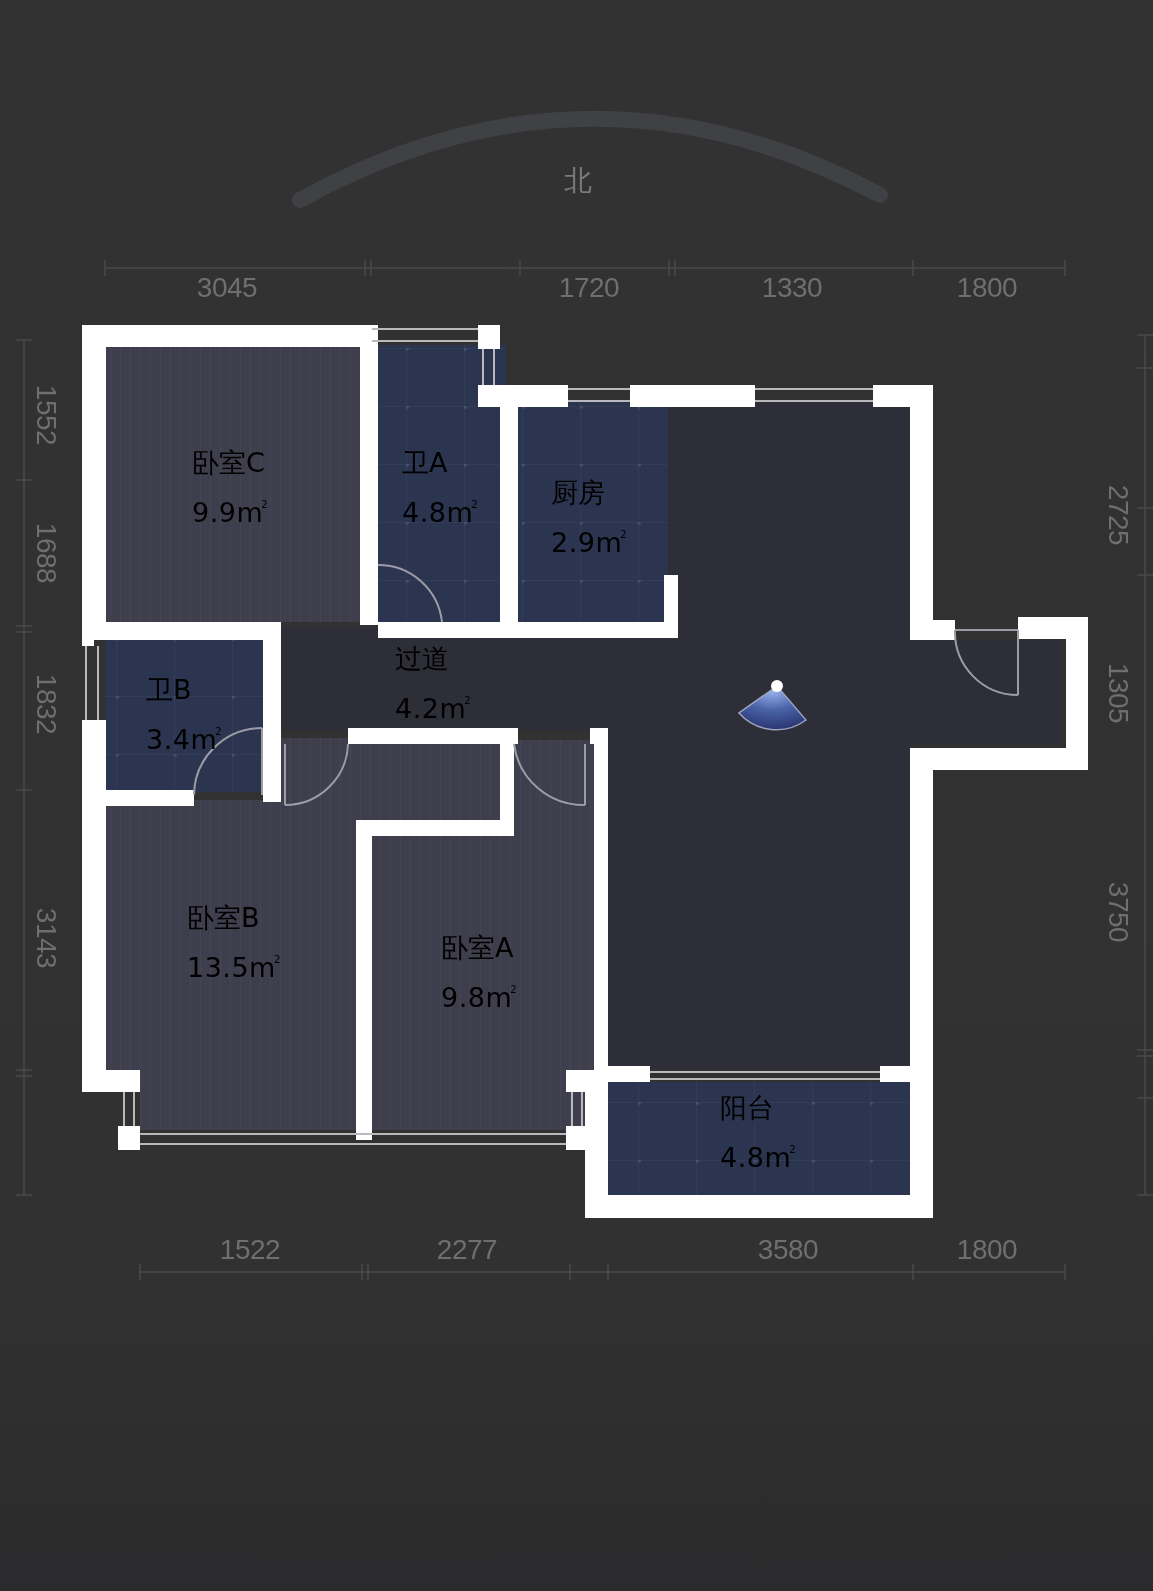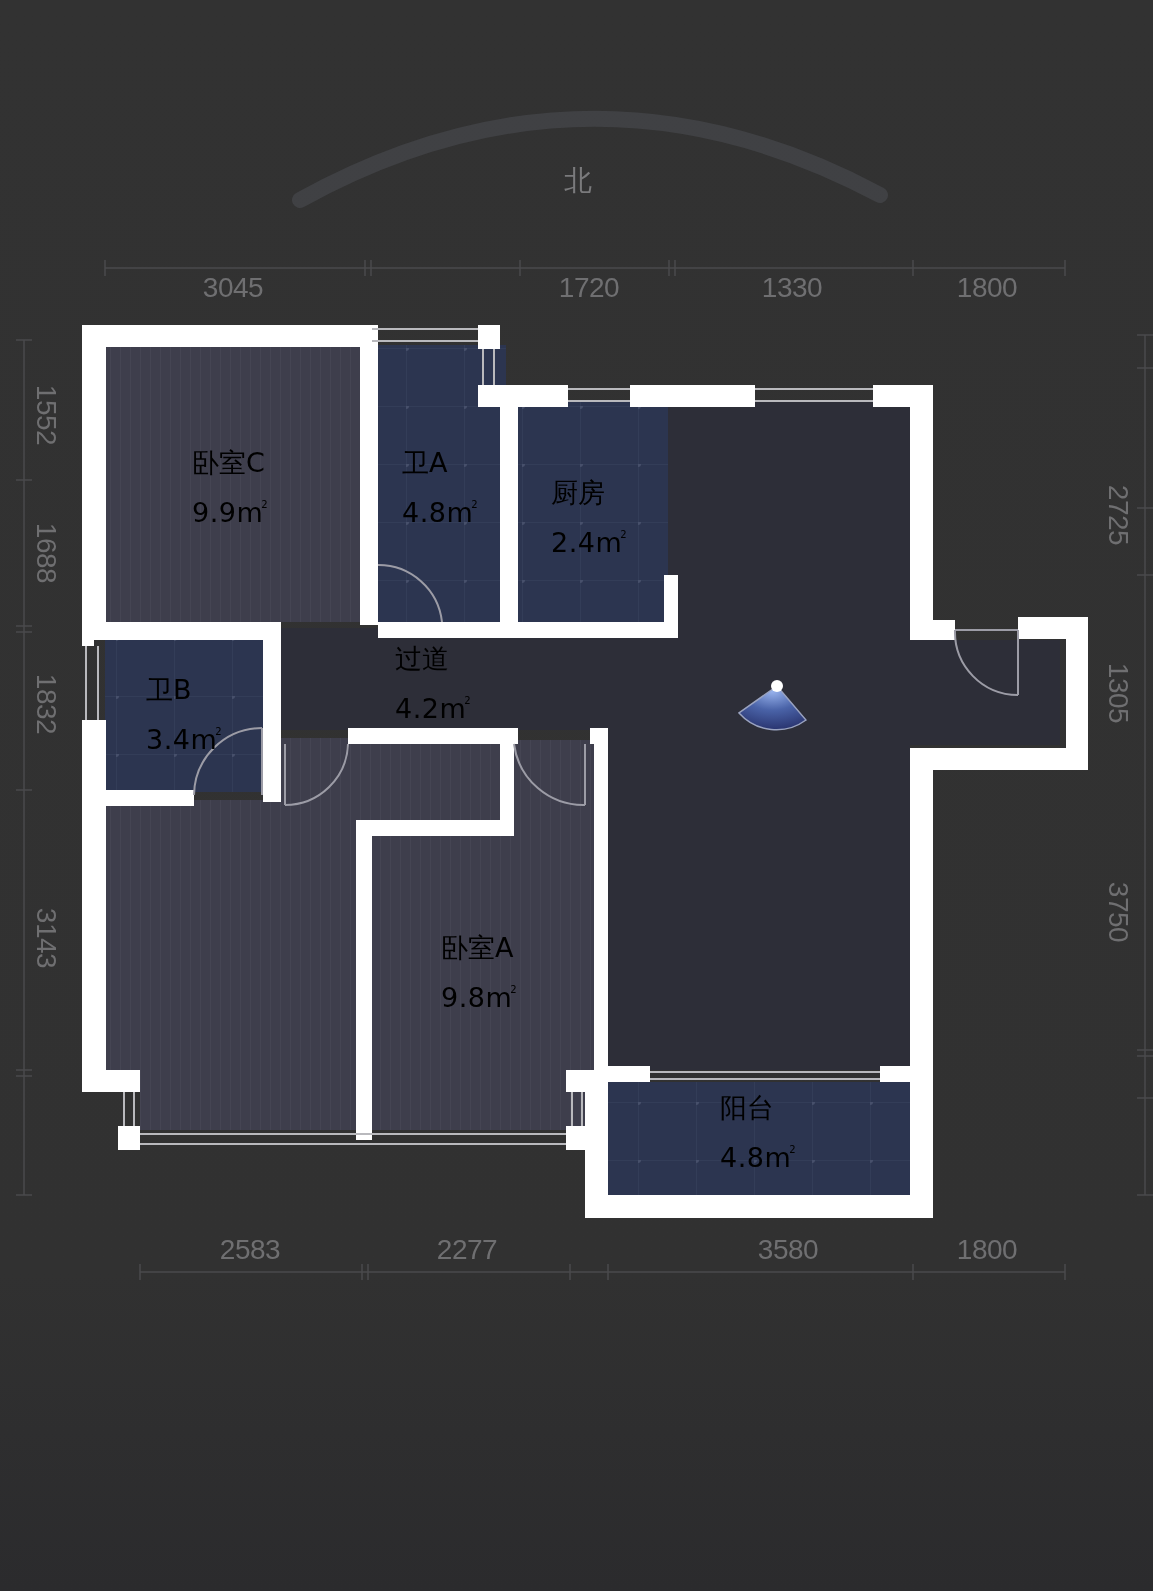--- a/index.html
+++ b/index.html
@@ -205,26 +205,26 @@
     </g>
 
     <g>
       <path d="M777 686 L739 713 A 50 50 0 0 0 806 720 Z" fill="url(#camGrad)" stroke="#9aa3c0" stroke-width="1.5"></path>
       <circle cx="777" cy="686" r="6" fill="#ffffff"></circle>
     </g>
   </svg>
 
   <div class="compass-label">北</div>
 
-  <div class="dim top" style="left:233px;top:272px">3045</div>
+  <div class="dim top" style="left:227px;top:272px">3045</div>
   <div class="dim top" style="left:589px;top:272px">1720</div>
   <div class="dim top" style="left:792px;top:272px">1330</div>
   <div class="dim top" style="left:987px;top:272px">1800</div>
 
-  <div class="dim bottom" style="left:250px;top:1234px">2583</div>
+  <div class="dim bottom" style="left:250px;top:1234px">1522</div>
   <div class="dim bottom" style="left:467px;top:1234px">2277</div>
   <div class="dim bottom" style="left:788px;top:1234px">3580</div>
   <div class="dim bottom" style="left:987px;top:1234px">1800</div>
 
   <div class="dim vert" style="left:46px;top:415px">1552</div>
   <div class="dim vert" style="left:46px;top:553px">1688</div>
   <div class="dim vert" style="left:46px;top:704px">1832</div>
   <div class="dim vert" style="left:46px;top:938px">3143</div>
 
   <div class="dim vert" style="left:1118px;top:515px">2725</div>
@@ -234,30 +234,34 @@
   <div class="room-label" style="left:192px;top:442px">
     <div>卧室C</div>
     <div class="area"><span>9.9m</span><sup>2</sup></div>
   </div>
   <div class="room-label" style="left:402px;top:442px">
     <div>卫A</div>
     <div class="area"><span>4.8m</span><sup>2</sup></div>
   </div>
   <div class="room-label" style="left:551px;top:472px">
     <div>厨房</div>
-    <div class="area"><span>2.4m</span><sup>2</sup></div>
+    <div class="area"><span>2.9m</span><sup>2</sup></div>
   </div>
   <div class="room-label" style="left:395px;top:638px">
     <div>过道</div>
     <div class="area"><span>4.2m</span><sup>2</sup></div>
   </div>
   <div class="room-label" style="left:146px;top:669px">
     <div>卫B</div>
     <div class="area"><span>3.4m</span><sup>2</sup></div>
   </div>
+  <div class="room-label" style="left:187px;top:897px">
+    <div>卧室B</div>
+    <div class="area"><span>13.5m</span><sup>2</sup></div>
+  </div>
   <div class="room-label" style="left:441px;top:927px">
     <div>卧室A</div>
     <div class="area"><span>9.8m</span><sup>2</sup></div>
   </div>
   <div class="room-label" style="left:720px;top:1087px">
     <div>阳台</div>
     <div class="area"><span>4.8m</span><sup>2</sup></div>
   </div>
 
 </div>

